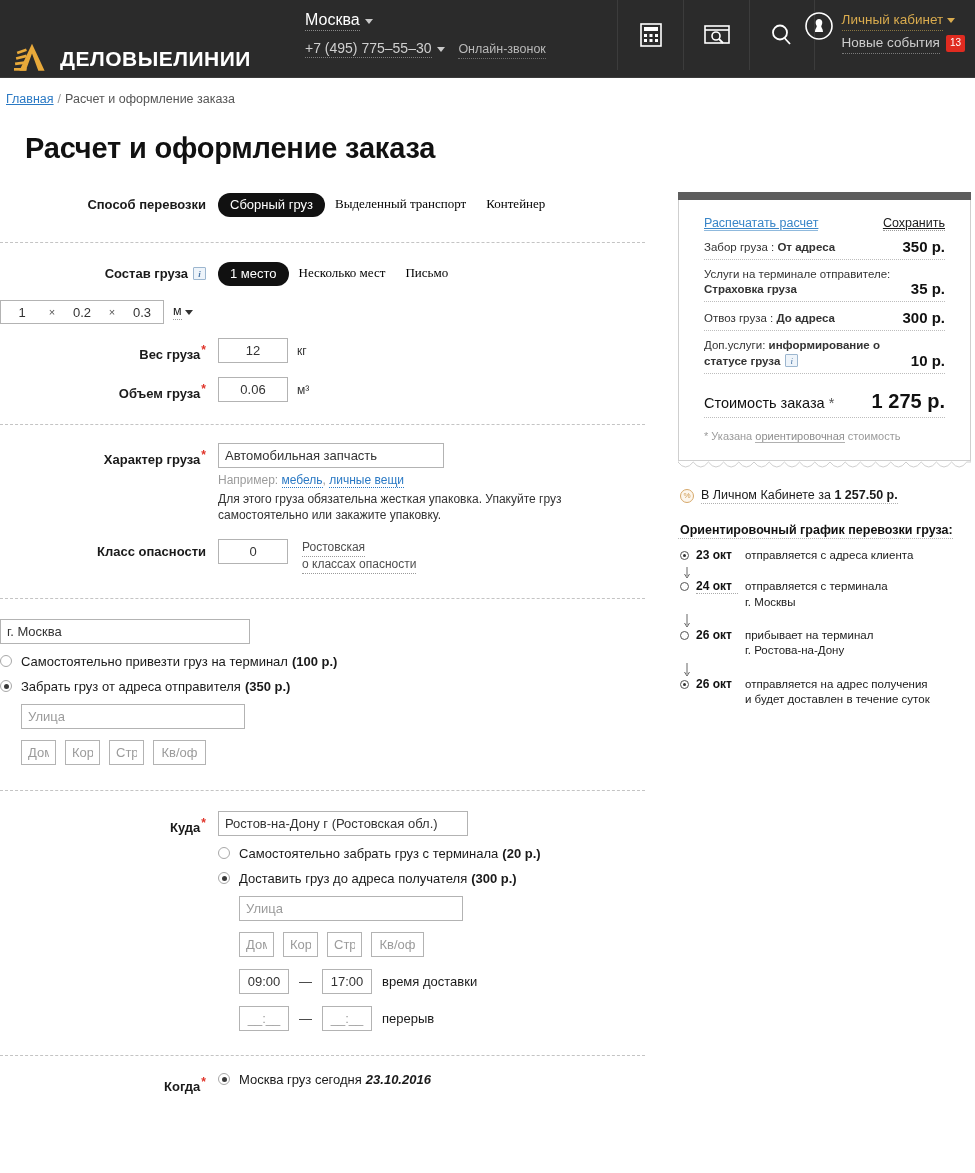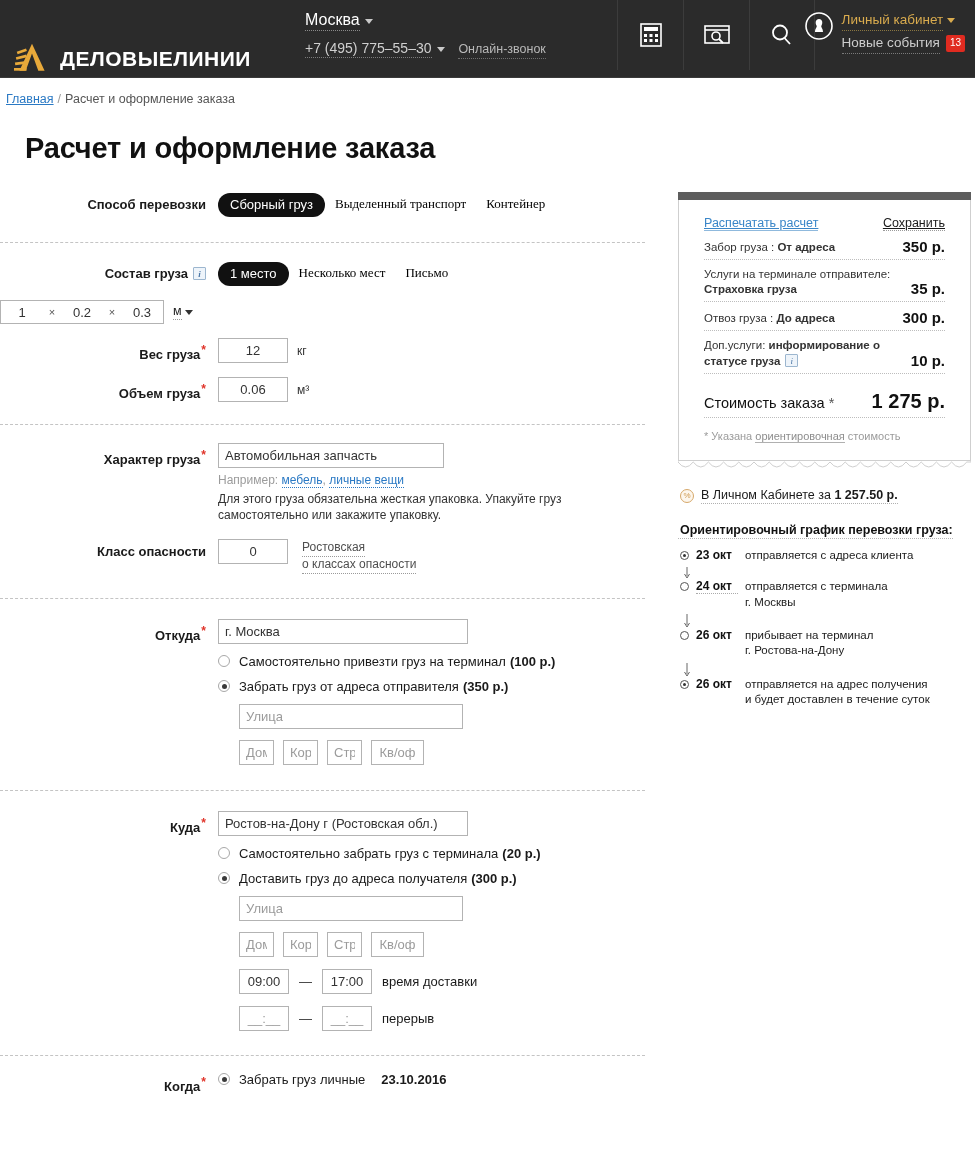--- a/index.html
+++ b/index.html
@@ -530,23 +530,20 @@
       <a class="link-more" href="#">
         <span>Ростовская</span><br>
         <span>о классах опасности</span>
       </a>
     </div>
   </div>
 
   <div class="divider" style="margin-top:24px;"></div>
 
   <div class="row" style="margin-top:20px;">
-    <div class="lbl">
-      <span>Откуда</span><span class="star">*</span>
-    </div>
     <div class="fld">
       <input type="text" class="w-city" value="г. Москва" style="">
 
       <div class="radio-line">
         <span class="radio"></span>
         <span>Самостоятельно привезти груз на терминал</span>
         <b>(100 р.)</b>
       </div>
 
       <div class="radio-line">
@@ -616,22 +613,22 @@
 
   <div class="divider" style="margin-top:24px;"></div>
 
   <div class="row" style="margin-top:14px;">
     <div class="lbl">
       <span>Когда</span><span class="star">*</span>
     </div>
     <div class="fld">
       <div class="radio-line" style="margin-top:2px;">
         <span class="radio on"></span>
-        <span>Забрать груз личные</span>
-        <b style="margin-left:16px;">23.10.2016</b>
+        <span>Москва груз сегодня</span>
+        <b style="margin-left:4px;font-style:italic;">23.10.2016</b>
       </div>
     </div>
   </div>
 
 </div>
 
 <div class="side">
 
   <div class="calc-top-bar"></div>
   <div class="calc-card">

